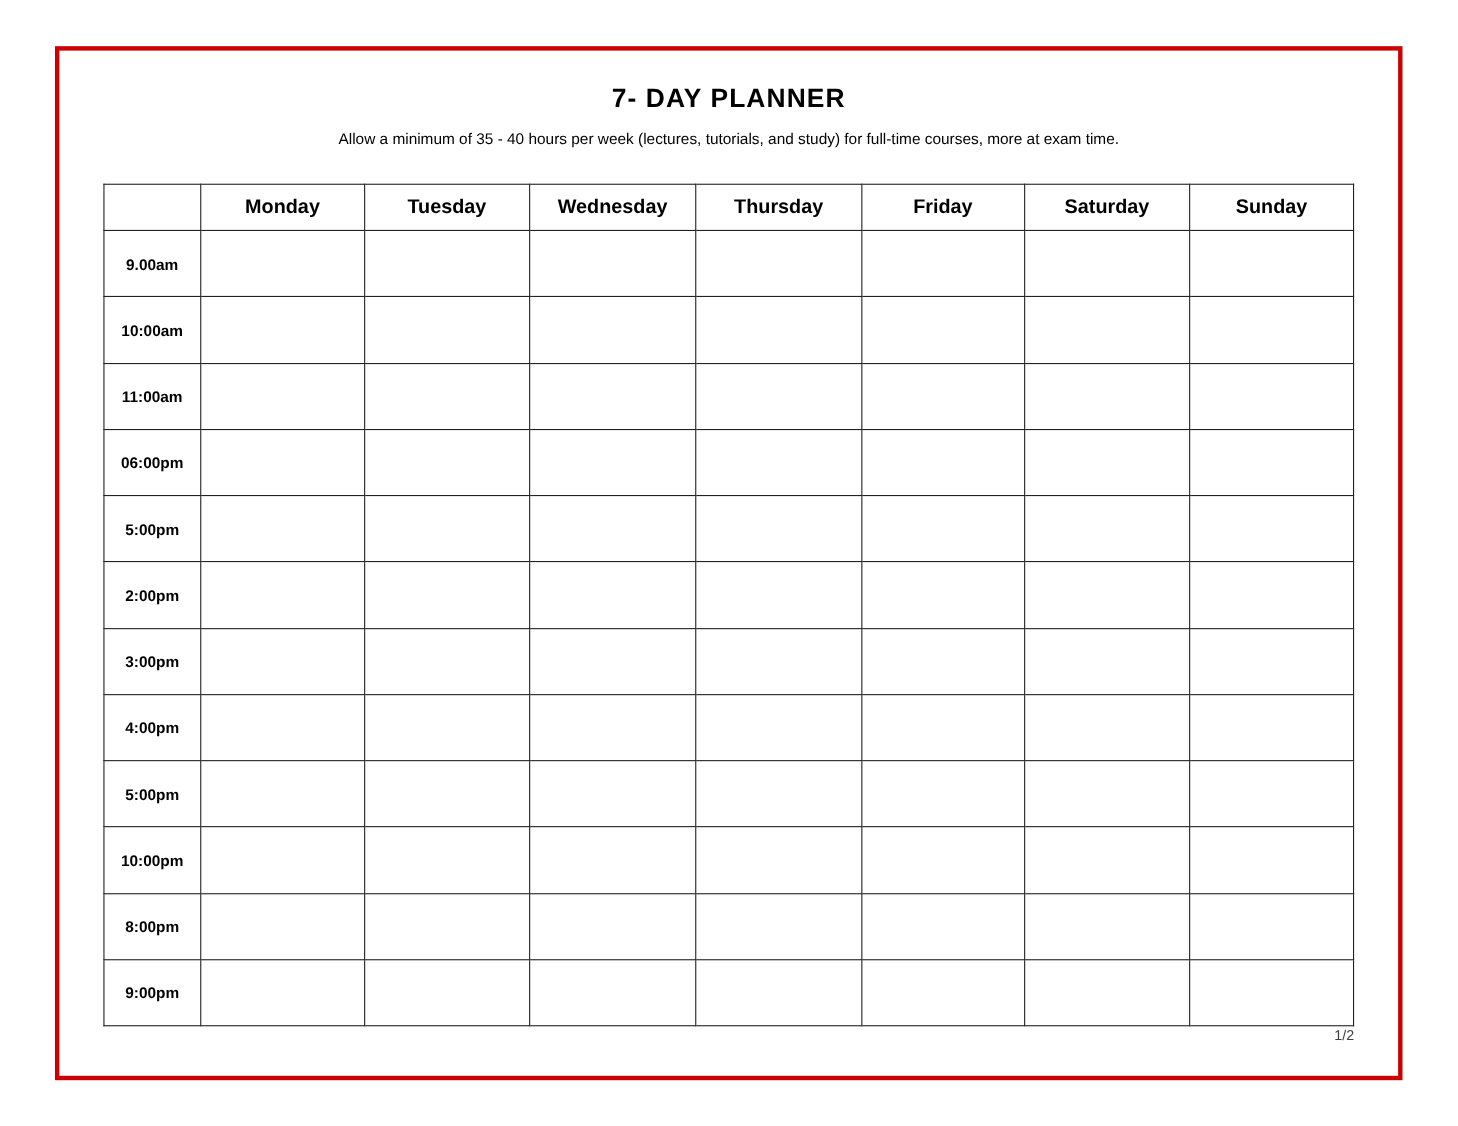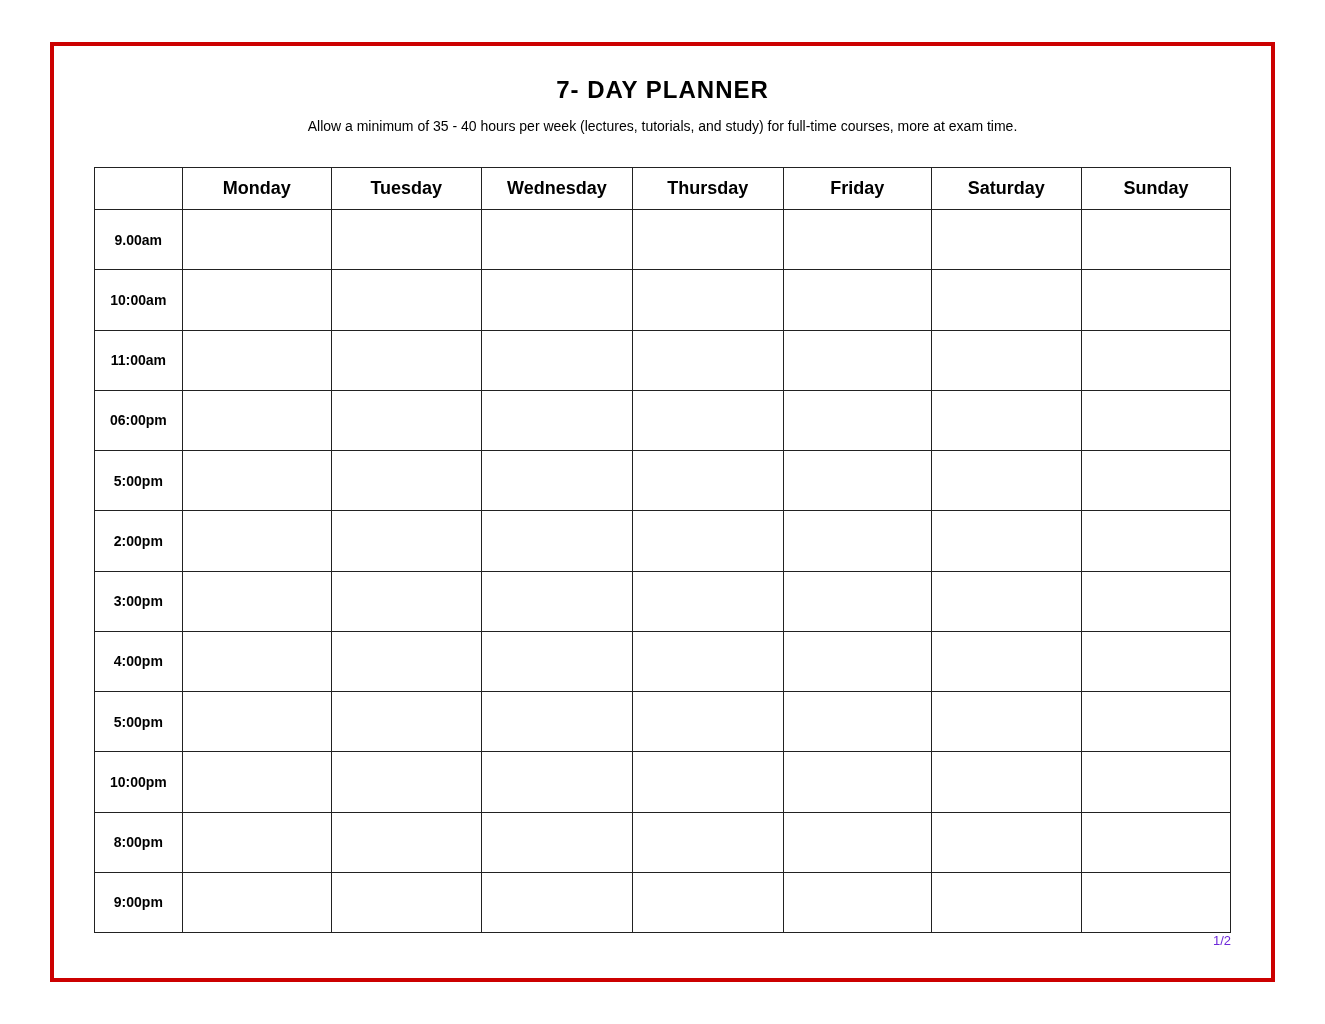--- a/index.html
+++ b/index.html
@@ -81,21 +81,21 @@
     }
 
     .day-cell {
       width: 155px;
     }
 
     .page-number {
       align-self: flex-end;
       font-size: 13px;
       margin-top: 0;
-      color: #6d28d9;
+      color: #404040;
     }
   </style>
 </head>
 <body>
 
 <div class="page-container">
   <h1 class="page-title">7- DAY PLANNER</h1>
   <p class="subtitle">Allow a minimum of 35 - 40 hours per week (lectures, tutorials, and study) for full-time courses, more at exam time.</p>
 
   <table class="planner-table">

